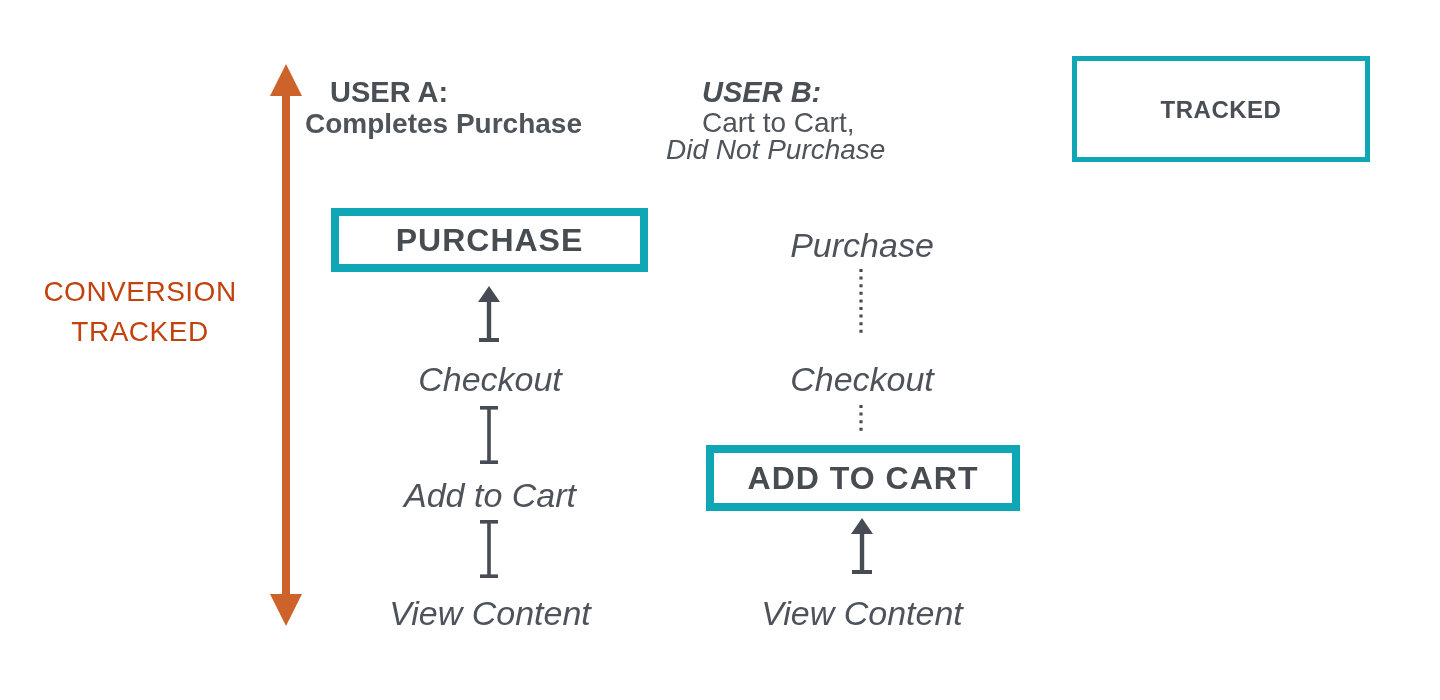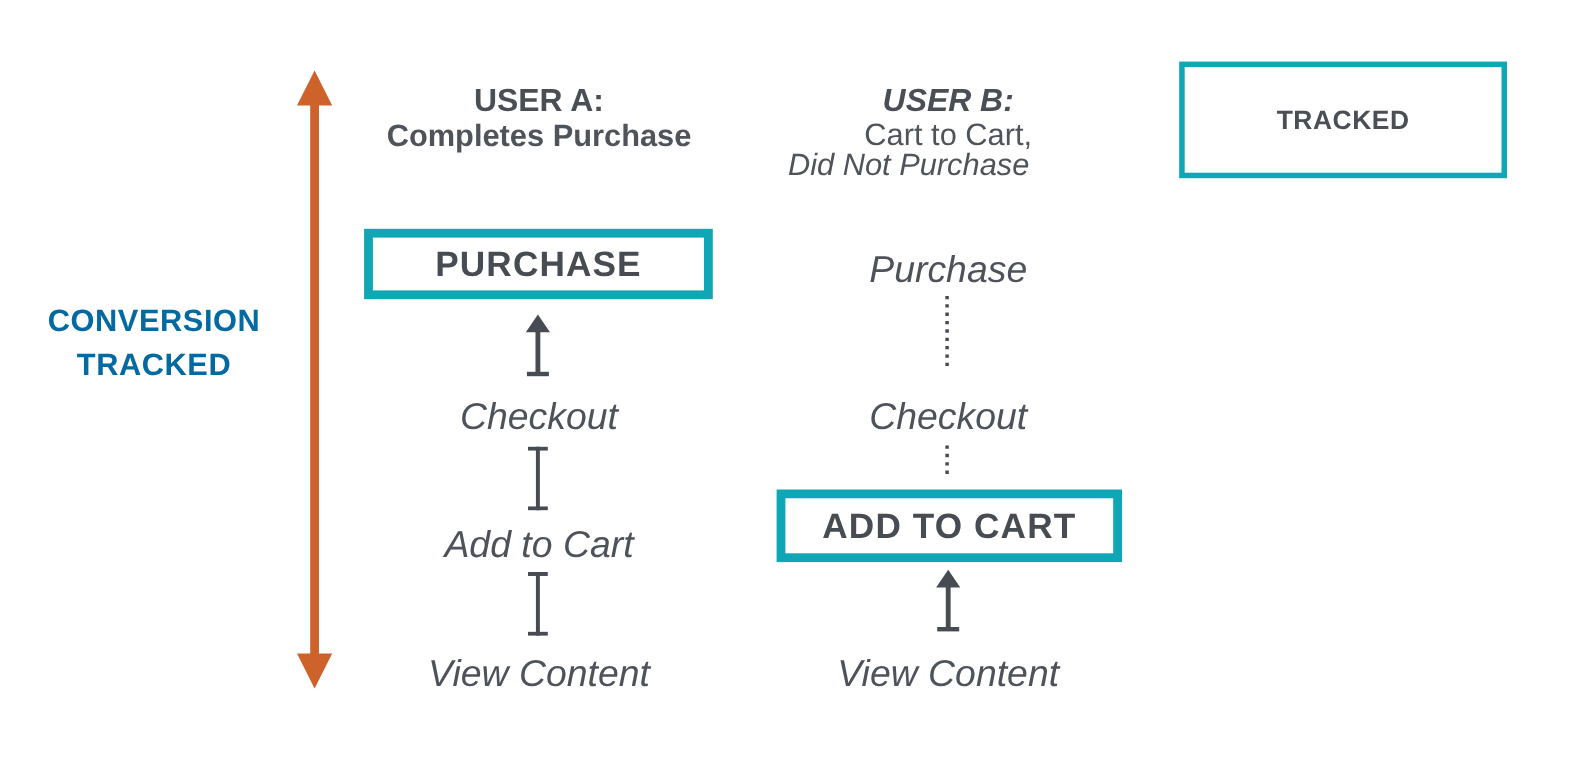--- a/index.html
+++ b/index.html
@@ -5,27 +5,27 @@
   html,body { margin:0; padding:0; background:#ffffff; }
   .canvas {
     position:relative;
     width:1440px; height:700px;
     background:#ffffff;
     font-family:"Liberation Sans", sans-serif;
     color:#4a4e55;
     overflow:hidden;
   }
   .abs { position:absolute; }
-  .center { text-align:center; }
+  .center { text-align:left; }
 
   
   .priority-label {
     left:24px; top:272px; width:232px;
-    font-size:28px; font-weight:bold; line-height:40px;
-    letter-spacing:0.5px; color:#0369a1; text-align:center;
+    font-size:28px; font-weight:normal; line-height:40px;
+    letter-spacing:0.5px; color:#c2410c; text-align:center;
   }
 
   
   .col-heading { font-size:29px; font-weight:bold; color:#4a4e55; }
   .col-subheading { font-size:28px; font-weight:normal; color:#4f545b; }
 
   
   .step-label {
     font-style:italic; font-size:34px; color:#4e535b;
     width:330px; text-align:center;

